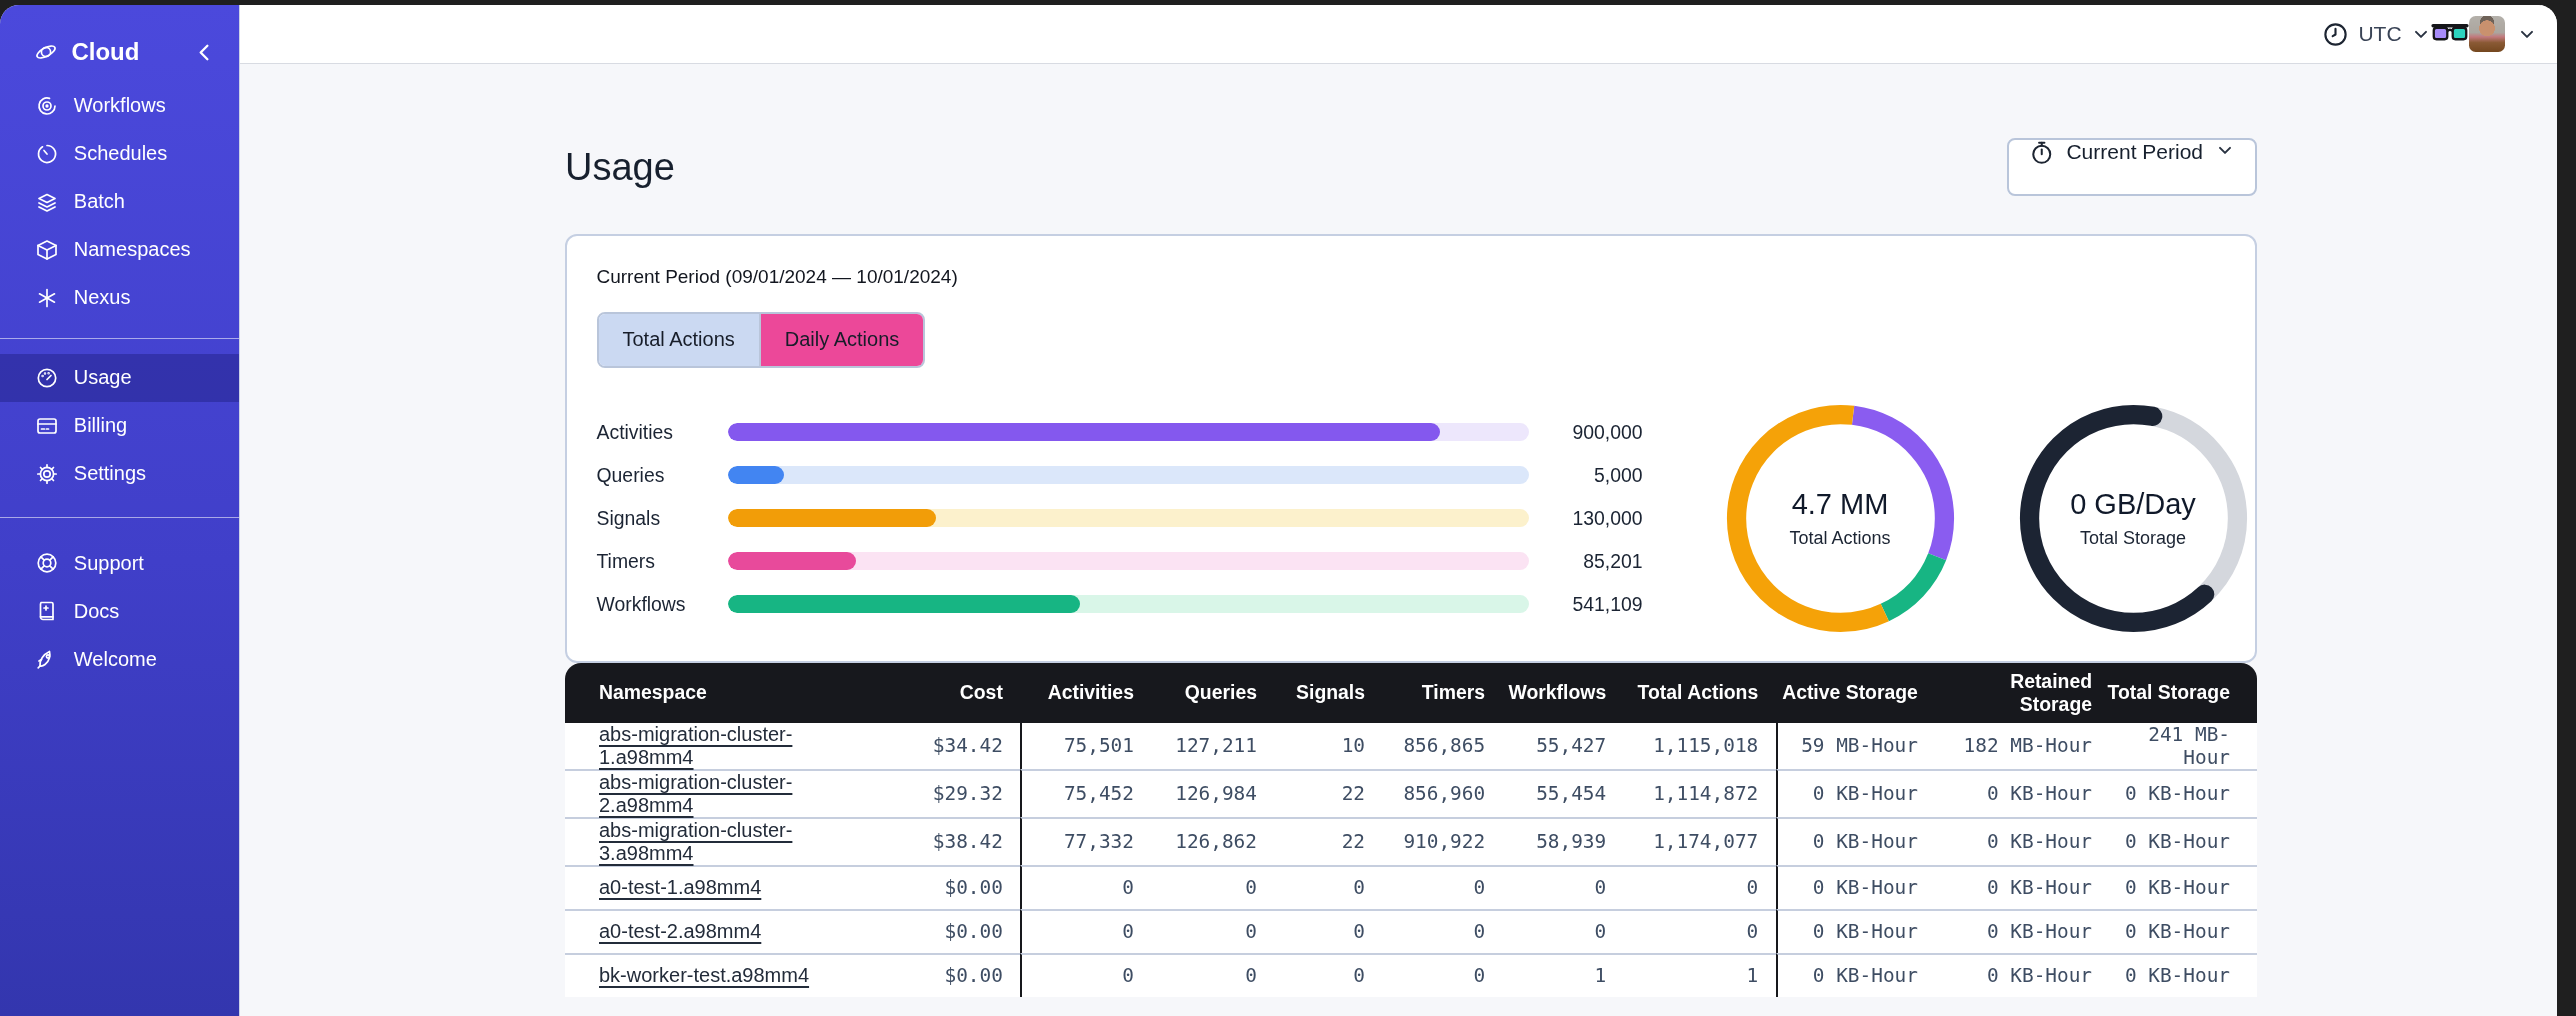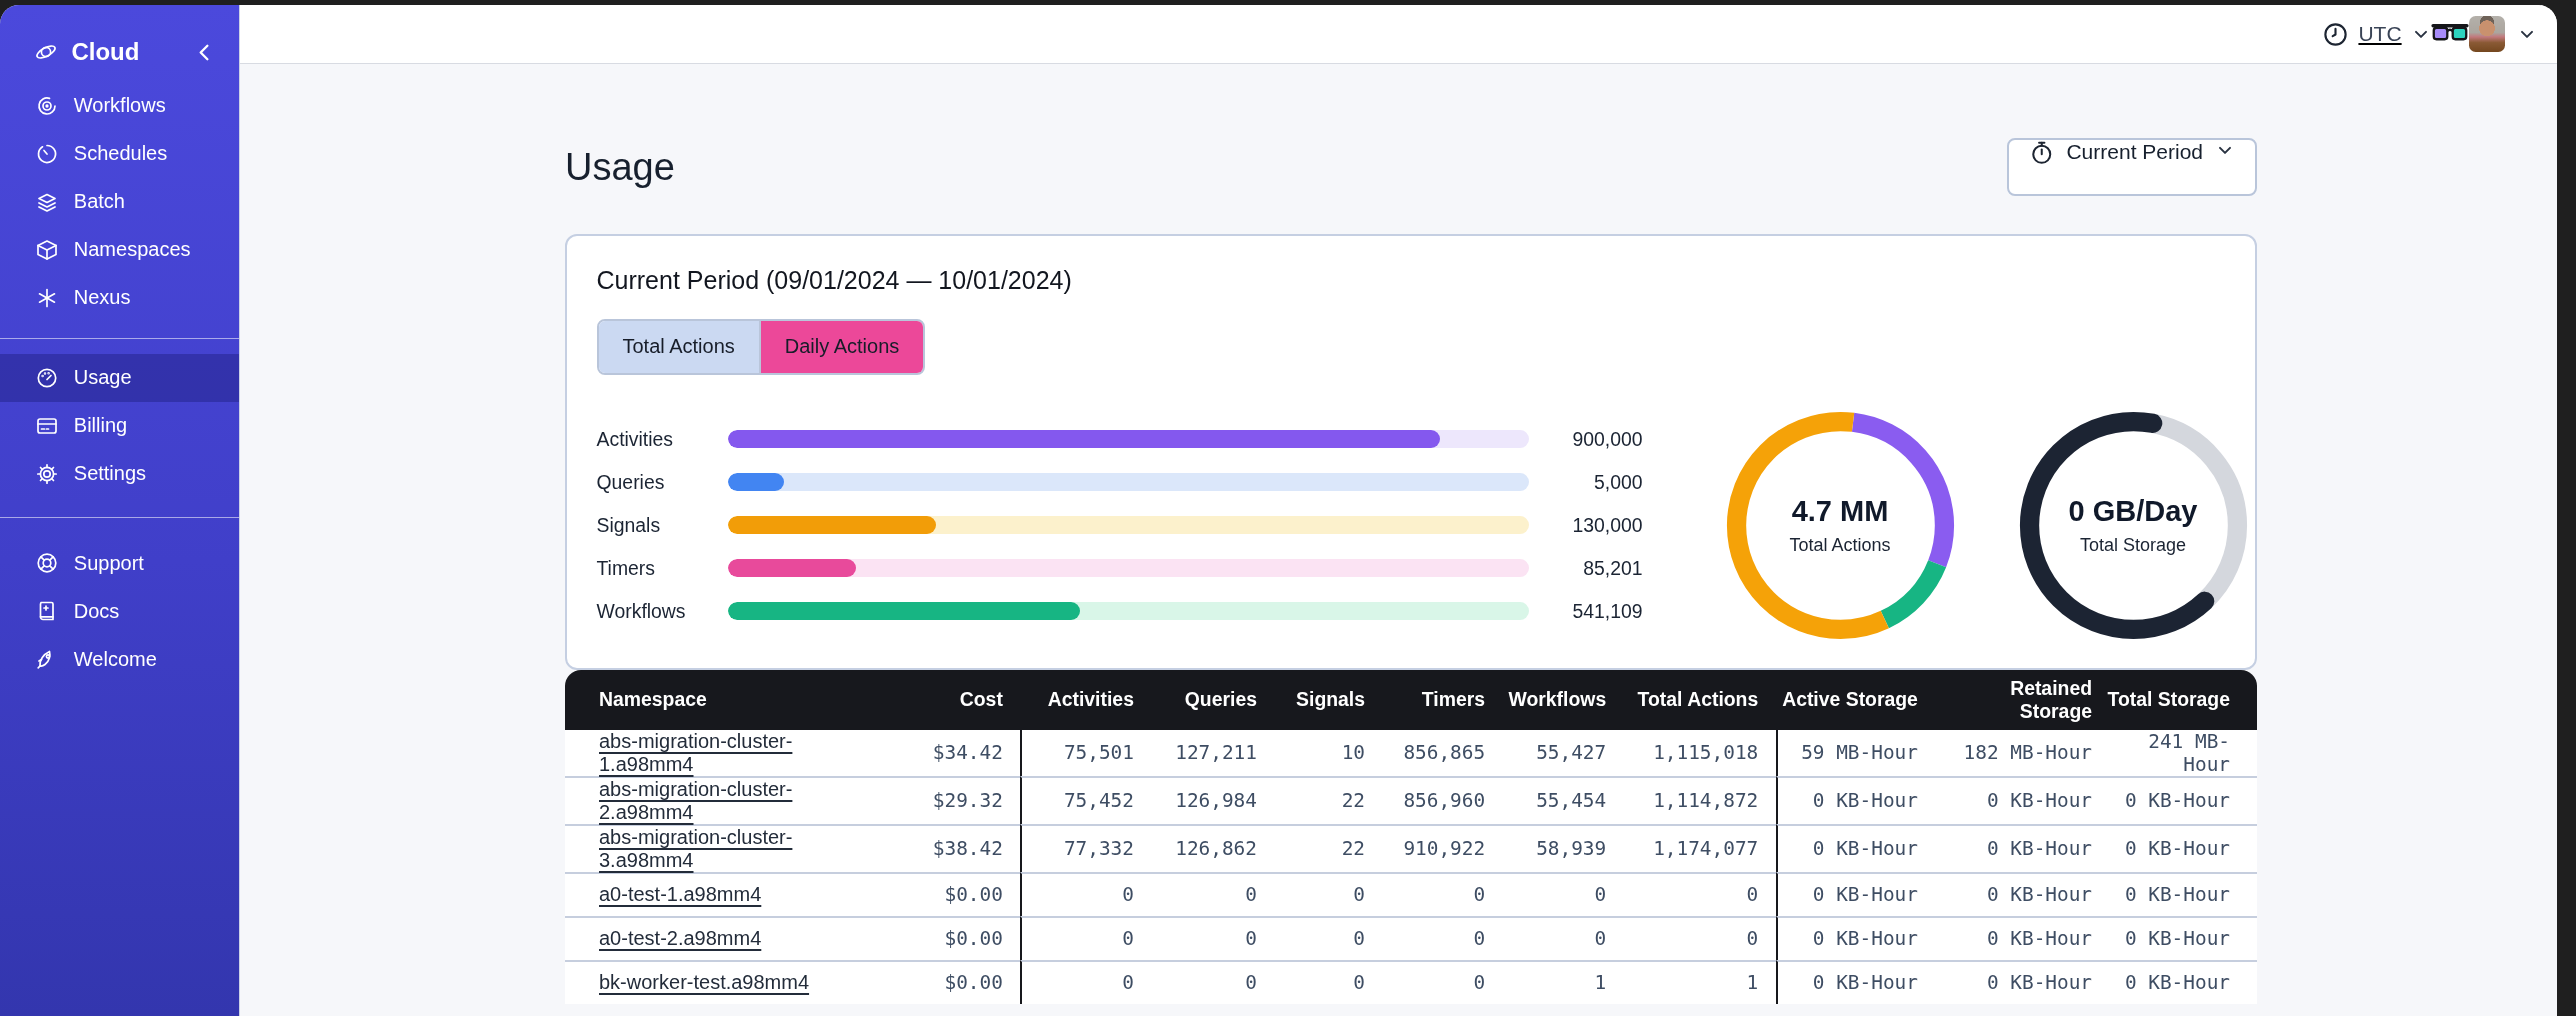--- a/index.html
+++ b/index.html
@@ -19,21 +19,21 @@
   .side-item.active { background:rgba(13,13,90,0.30); }
   .side-divider { border:none; border-top:1.3px solid rgba(255,255,255,0.55); margin:16px 0 14.8px 0; }
   .side-divider.second { margin:19px 0 21.5px 0; }
   .sicon { width:24px; height:24px; flex:0 0 24px; }
   .sicon svg { width:100%; height:100%; stroke:#fff; fill:none; stroke-width:1.7;
                stroke-linecap:round; stroke-linejoin:round; }
 
   
   .main { flex:1; display:flex; flex-direction:column; }
   .topbar { height:59px; background:#fff; border-bottom:1.3px solid #d8dbe2;
-            display:flex; align-items:center; justify-content:flex-end; padding-right:20px;text-decoration:underline; }
+            display:flex; align-items:center; justify-content:flex-end; padding-right:20px; }
   .tz-control { display:flex; align-items:center; gap:9.4px; color:#3a4456; font-size:21px;
                 font-weight:500; cursor:pointer; }
   .icon24 { width:27px; height:27px; }
   .icon24 svg { width:100%; height:100%; stroke:#1d2532; fill:none; stroke-width:1.9;
                 stroke-linecap:round; stroke-linejoin:round; }
   .chev { width:20px; height:20px; }
   .chev svg { width:100%; height:100%; stroke:#2a3342; fill:none; stroke-width:2.4;
               stroke-linecap:round; stroke-linejoin:round; }
   .glasses { width:38px; height:23px; cursor:pointer; }
   .avatar { width:36px; height:36px; border-radius:6.7px; cursor:pointer;
@@ -49,42 +49,42 @@
   .page-head { display:flex; align-items:center; justify-content:space-between; }
   .page-title { font-size:38px; font-weight:500; color:#17202e; }
   .period-btn { display:flex; gap:12px; height:58px; padding:0 20px;
                 background:#fff; border:2px solid #b9c5da; border-radius:8px;
                 font-size:21px; font-weight:500; color:#17202e; cursor:pointer; }
   .period-btn .icon24 { width:25.5px; height:25.5px; }
 
   
   .card { margin-top:38px; background:#fff; border:2px solid #c5cfe2; border-radius:12px;
           padding:29.5px 29.5px 27px 29.5px; }
-  .card-title { font-size:25px; font-weight:500; color:#12161f; }
+  .card-title { font-size:19px; font-weight:500; color:#12161f; }
   .tabs { display:inline-flex; margin-top:24px; border:2px solid #b9c5da; border-radius:8px;
           overflow:hidden; background:#fff; }
   .tab { height:52px; display:flex; align-items:center; padding:0 24px; font-size:20px;
          font-weight:500; color:#171d29; cursor:pointer; background:#ec4899; }
   .tab.active { background:#cbd9f2; }
   .tab + .tab { border-left:2px solid #b9c5da; }
 
   .chart-row { margin-top:35px; display:flex; align-items:center; }
   .bars { width:1046px; flex:0 0 1046px; }
   .bar-row { display:flex; align-items:center; height:43px; }
   .bar-label { width:131px; font-size:19.4px; color:#1b2433; }
   .bar-track { flex:0 0 801px; height:18px; border-radius:9.4px; position:relative; overflow:hidden; }
   .bar-fill { height:100%; border-radius:9.4px; }
   .bar-value { flex:1; text-align:right; font-size:19.4px; color:#1b2433; }
 
   .donut-zone { display:flex; gap:62px; margin-left:82px; }
   .donut { width:231px; height:231px; position:relative; }
   .donut svg { width:100%; height:100%; transform:rotate(0deg); }
   .donut-center { position:absolute; inset:0; display:flex; flex-direction:column;
                   align-items:center; justify-content:center; }
-  .donut-value { font-size:29px; font-weight:700; color:#10192a; }
+  .donut-value { font-size:29px; font-weight:400; color:#10192a; }
   .donut-label { font-size:18px; color:#1b2433; margin-top:6.7px; }
 
   
   table.usage { width:1692px; border-collapse:separate; border-spacing:0;
                 background:#fff; border-radius:16px 16px 0 0; }
   table.usage th { background:#17181d; color:#fff; font-size:19.4px; font-weight:600; height:60px; }
   table.usage th:first-child { border-radius:16px 0 0 0; }
   table.usage th:last-child { border-radius:0 16px 0 0; }
   table.usage td { height:44px; font-family:"DejaVu Sans Mono", monospace; font-size:19.4px;
                    color:#3e4d63; background:#fff; }

